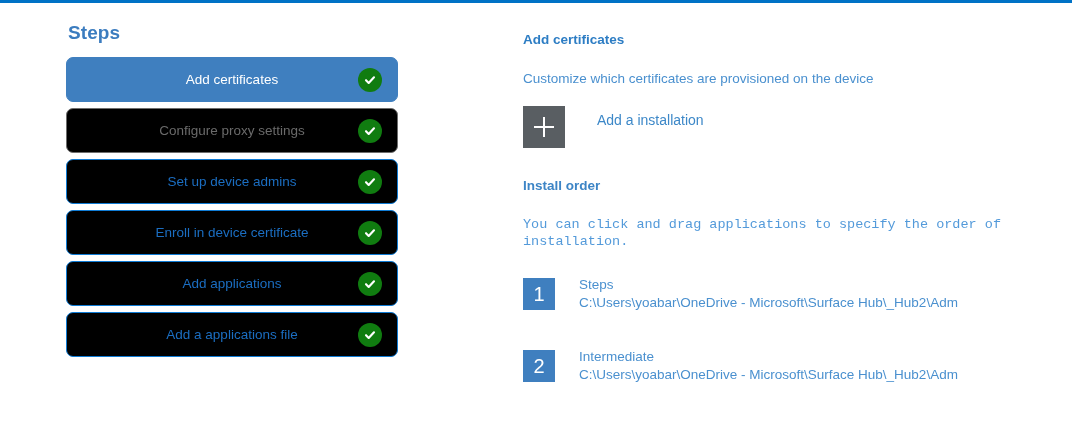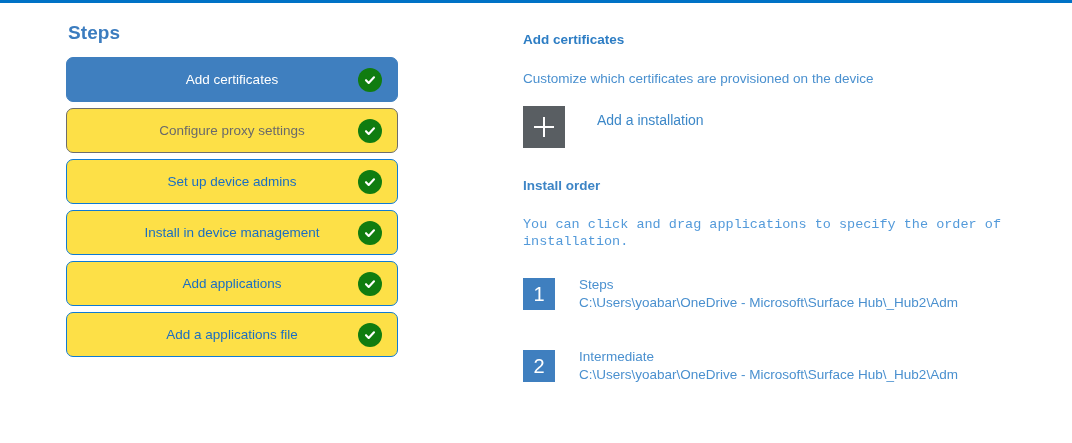--- a/index.html
+++ b/index.html
@@ -46,21 +46,21 @@
     margin: 0 0 13px 2px;
     line-height: 22px;
   }
   .step-btn {
     position: relative;
     box-sizing: border-box;
     width: 332px;
     height: 45px;
     border-radius: 7px;
     border: 1px solid #0f7bd4;
-    background: #fde047;
+    background: #000000;
     margin-bottom: 6px;
     display: flex;
     align-items: center;
     justify-content: center;
     cursor: pointer;
   }
   .step-btn .step-label {
     font-size: 13.5px;
     color: #1b6ec2;
     line-height: 16px;
@@ -218,21 +218,21 @@
     <div class="step-btn">
       <span class="step-label">Set up device admins</span>
       <span class="check-badge">
         <svg width="14" height="14" viewBox="0 0 14 14">
             <path d="M3 7.2 L5.7 10 L11 4.3" fill="none" stroke="#ffffff" stroke-width="2.1" stroke-linecap="round" stroke-linejoin="round"></path>
           </svg>
       </span>
     </div>
 
     <div class="step-btn">
-      <span class="step-label">Install in device management</span>
+      <span class="step-label">Enroll in device certificate</span>
       <span class="check-badge">
         <svg width="14" height="14" viewBox="0 0 14 14">
             <path d="M3 7.2 L5.7 10 L11 4.3" fill="none" stroke="#ffffff" stroke-width="2.1" stroke-linecap="round" stroke-linejoin="round"></path>
           </svg>
       </span>
     </div>
 
     <div class="step-btn">
       <span class="step-label">Add applications</span>
       <span class="check-badge">

